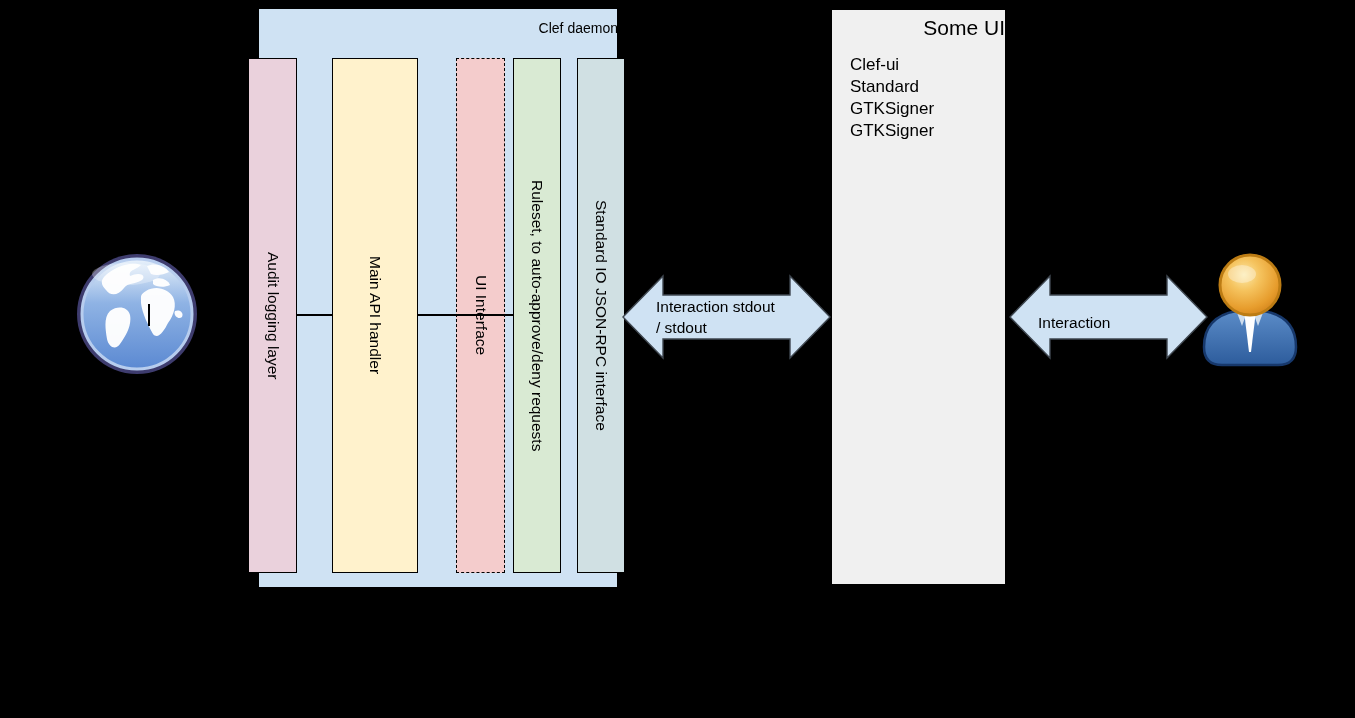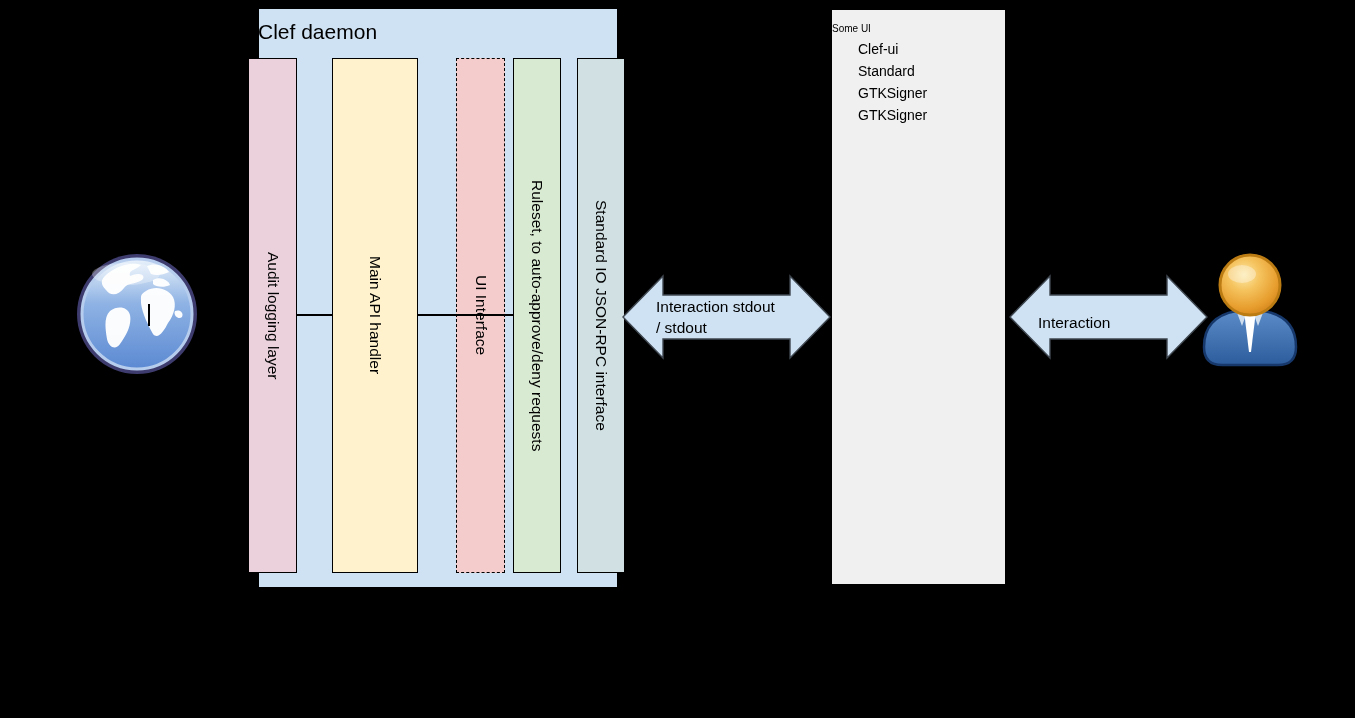--- a/index.html
+++ b/index.html
@@ -19,22 +19,22 @@
     position: absolute;
     left: 258px; top: 8px;
     width: 358px; height: 578px;
     background: #cfe2f3;
     border: 1px solid #000;
   }
   .daemon-title {
     position: absolute;
     left: 258px; top: 20px;
     width: 360px;
-    text-align: left;
-    font-size: 21px;
+    text-align: right;
+    font-size: 14px;
     color: #000;
   }
   
   .layer-bar {
     position: absolute;
     top: 58px;
     height: 513px;
     border: 1px solid #000;
     display: flex;
     align-items: center;
@@ -63,28 +63,28 @@
   
   .someui-box {
     position: absolute;
     left: 831px; top: 9px;
     width: 175px; height: 576px;
     background: #f0f0f0;
     border: 1px solid #000;
     box-sizing: border-box;
   }
   .someui-title {
-    padding-top: 13px;
-    text-align: left;
-    font-size: 10px;
+    padding-top: 6px;
+    text-align: right;
+    font-size: 21px;
   }
   .someui-list {
-    margin-top: 4px;
-    padding-left: 26px;
-    font-size: 14px;
+    margin-top: 14px;
+    padding-left: 18px;
+    font-size: 17px;
     line-height: 22px;
   }
   
   .arrow-svg { position: absolute; overflow: visible; }
   .arrow-left-svg  { left: 620px; top: 270px; }
   .arrow-right-svg { left: 1007px; top: 270px; }
   .arrow-shape { fill: #cfe2f3; stroke: #3f4750; stroke-width: 1.4; }
   .arrow-label {
     position: absolute;
     font-size: 15.5px;

